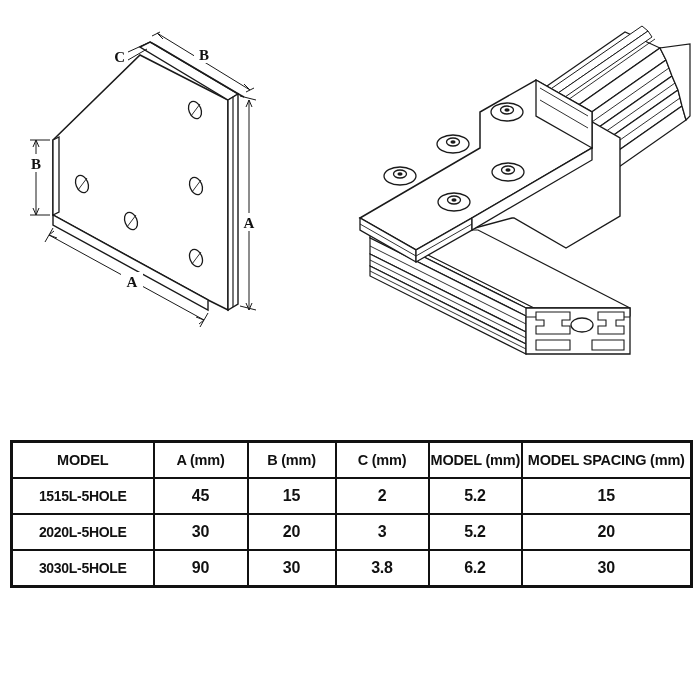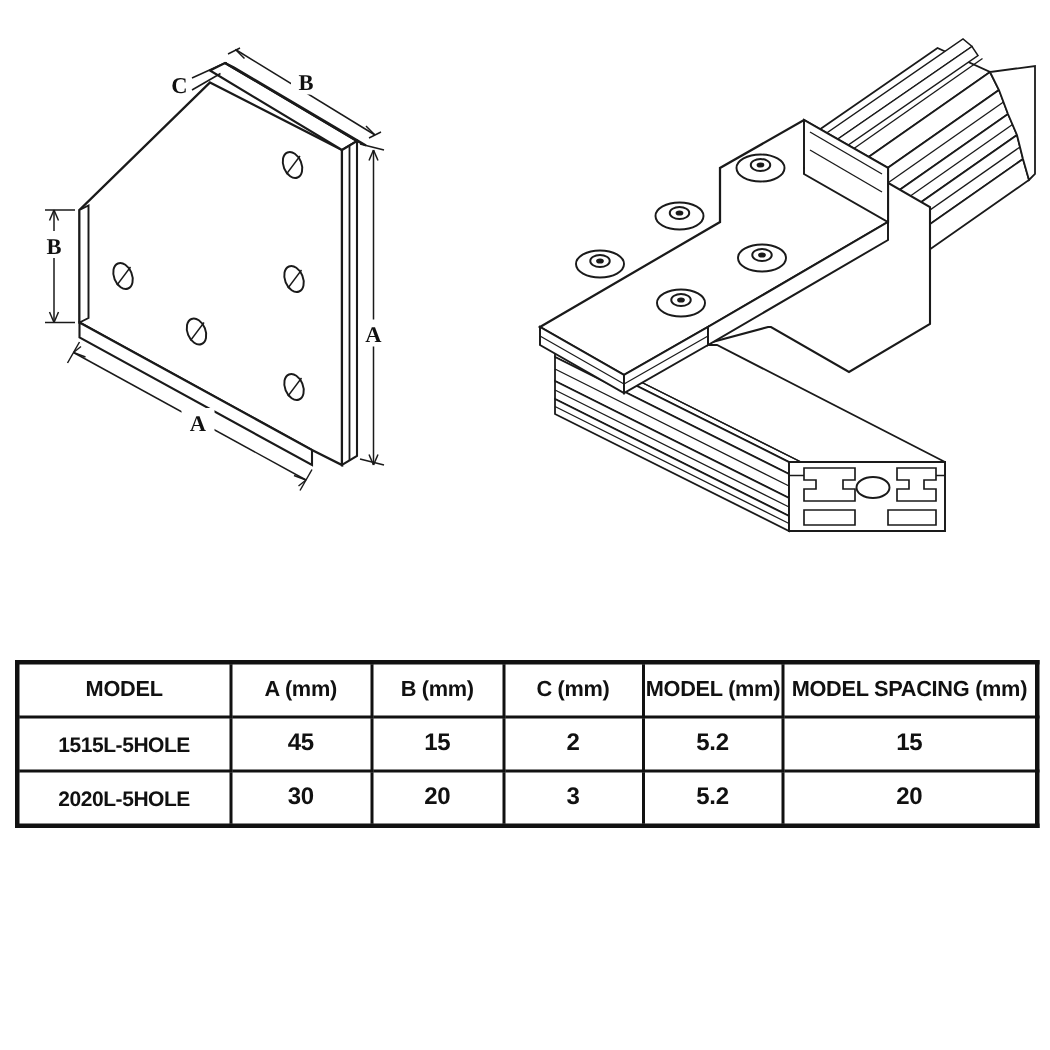--- a/index.html
+++ b/index.html
@@ -257,17 +257,25 @@
           <td>15</td>
         </tr>
         <tr>
           <td class="model-cell">2020L-5HOLE</td>
           <td>30</td>
           <td>20</td>
           <td>3</td>
           <td>5.2</td>
           <td>20</td>
         </tr>
+        <tr>
+          <td class="model-cell">3030L-5HOLE</td>
+          <td>90</td>
+          <td>30</td>
+          <td>3.8</td>
+          <td>6.2</td>
+          <td>30</td>
+        </tr>
       </tbody>
     </table>
   </div>
 
 </div>
 
 </body></html>

